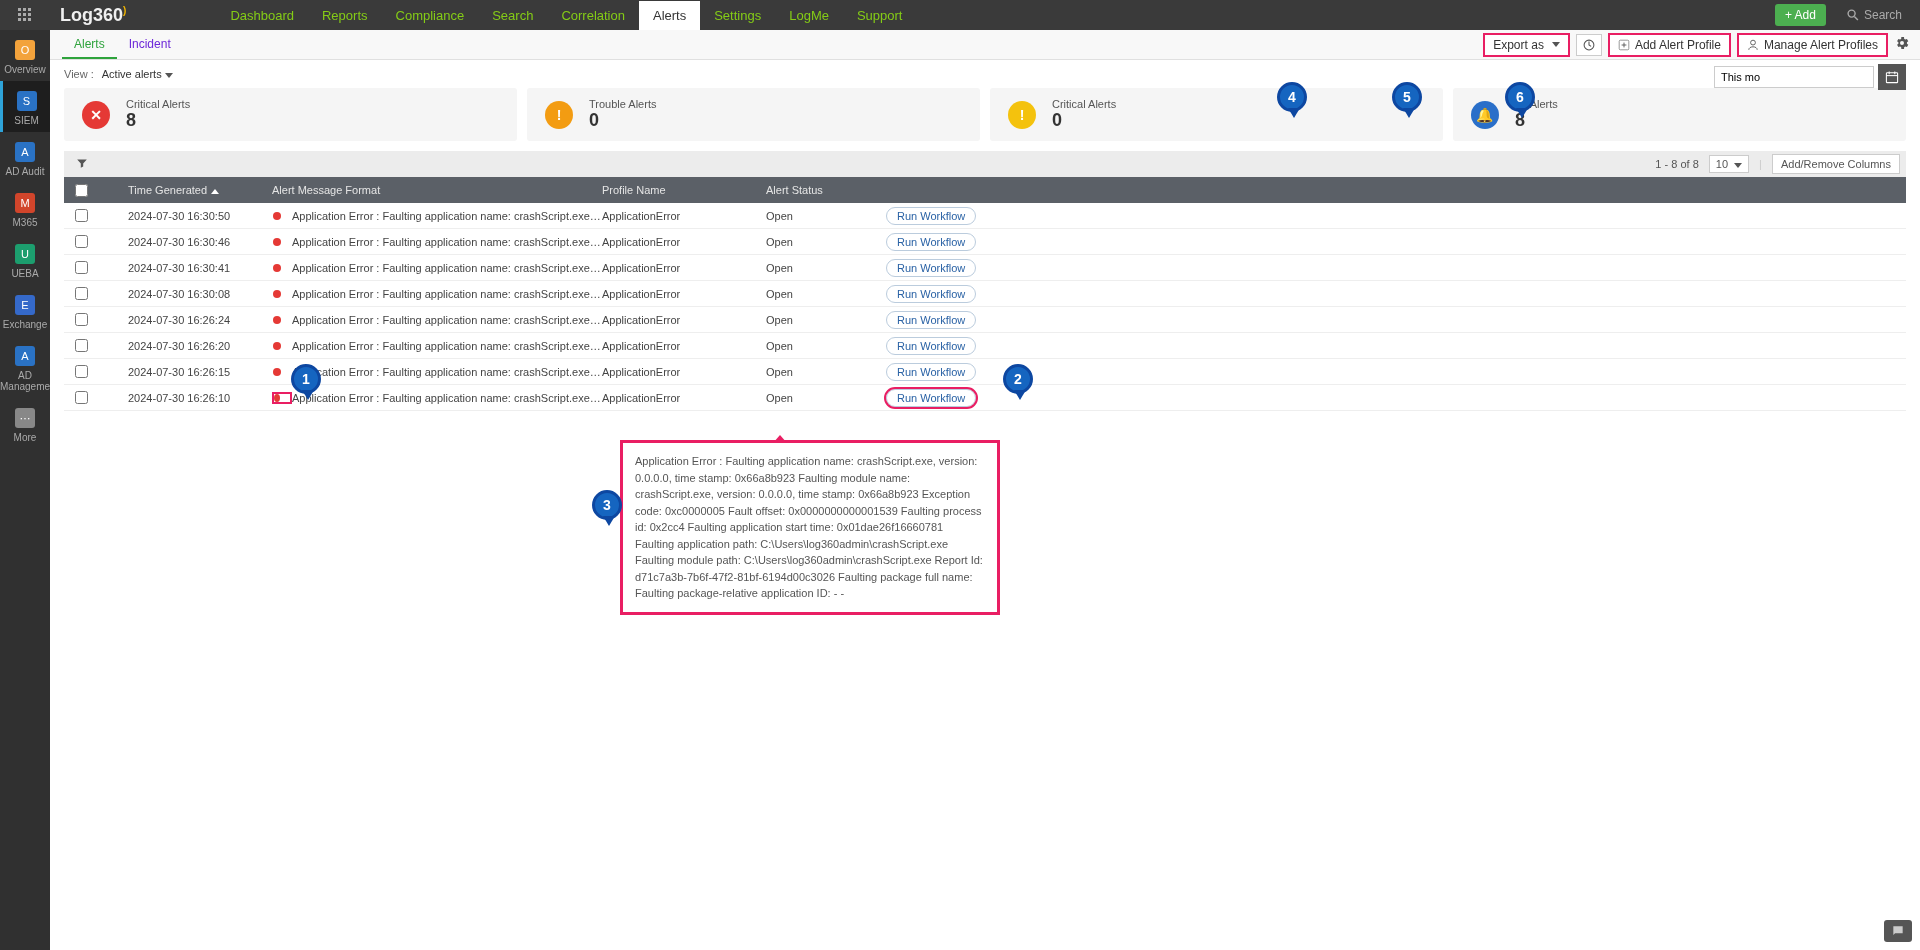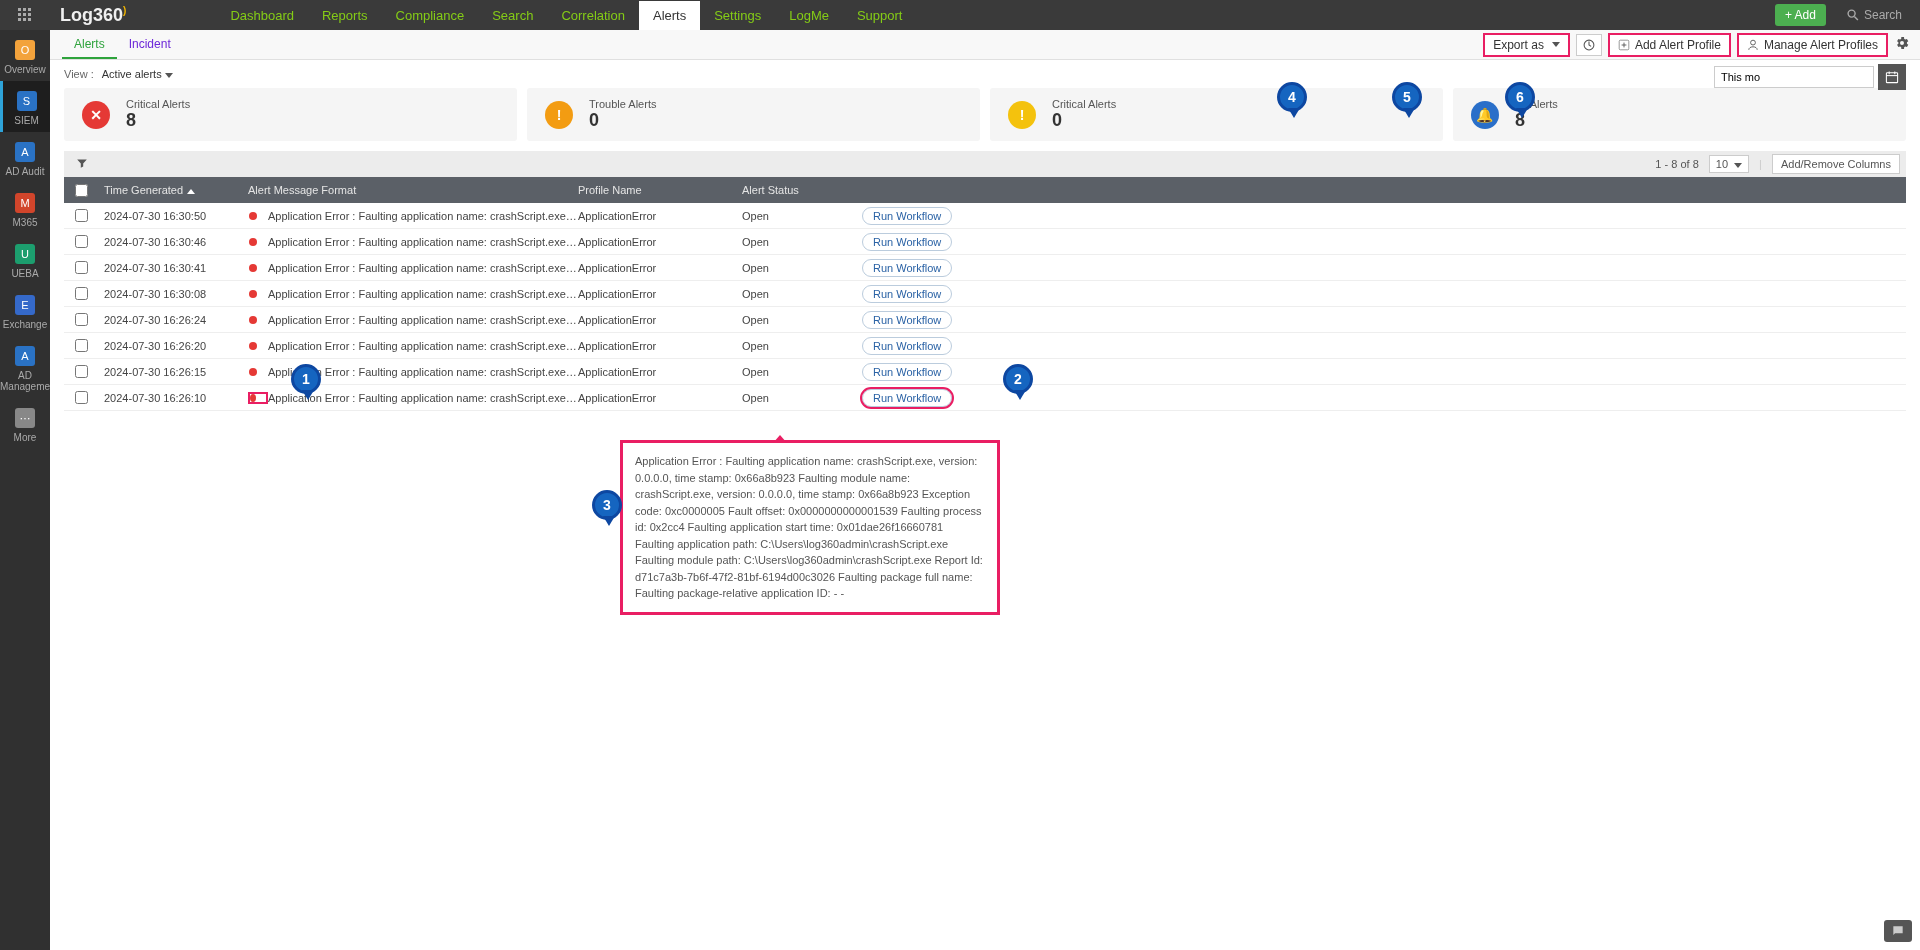--- a/index.html
+++ b/index.html
@@ -54,21 +54,21 @@
 
 .tbl-toolbar { background:#ececec; height:26px; display:flex; align-items:center; padding:0 12px; margin:0 14px; position:relative;text-align:right;}
 .tbl-toolbar .filter-ico { font-size:12px; color:#555;}
 .tbl-right { position:absolute; right:6px; display:flex; align-items:center; gap:10px; font-size:11px; color:#555;}
 .tbl-right .addcol { background:#fff; border:1px solid #ccc; padding:3px 8px;}
 
 
 .grid { margin:0 14px; }
 .grid-head { background:#5b6067; color:#e5e5e5; display:flex; align-items:center; height:26px; font-size:11px;}
 .col-chk { width:34px; display:flex; justify-content:center; }
-.col-time { width:150px; padding-left:6px;}
+.col-time { width:150px; padding-left:6px;margin-left:24px;}
 .col-msg { width:330px; }
 .col-prof { width:164px; }
 .col-stat { width:120px; }
 .col-wf { flex:1; }
 .sort-arw { display:inline-block; width:0; height:0; border-left:4px solid transparent; border-right:4px solid transparent; border-bottom:5px solid #fff; margin-left:4px; vertical-align:middle;}
 
 .grid-row { display:flex; align-items:center; height:26px; border-bottom:1px solid #eee; font-size:11px; color:#444; position:relative;}
 .dot { width:8px; height:8px; border-radius:50%; background:#e53935; display:inline-block; margin-right:10px; }
 .dot-wrap { width:20px; display:inline-flex; justify-content:center;}
 .wf-btn { background:#fff; border:1px solid #bcd; border-radius:10px; padding:2px 10px; font-size:11px; color:#2a62a5; cursor:pointer;}

